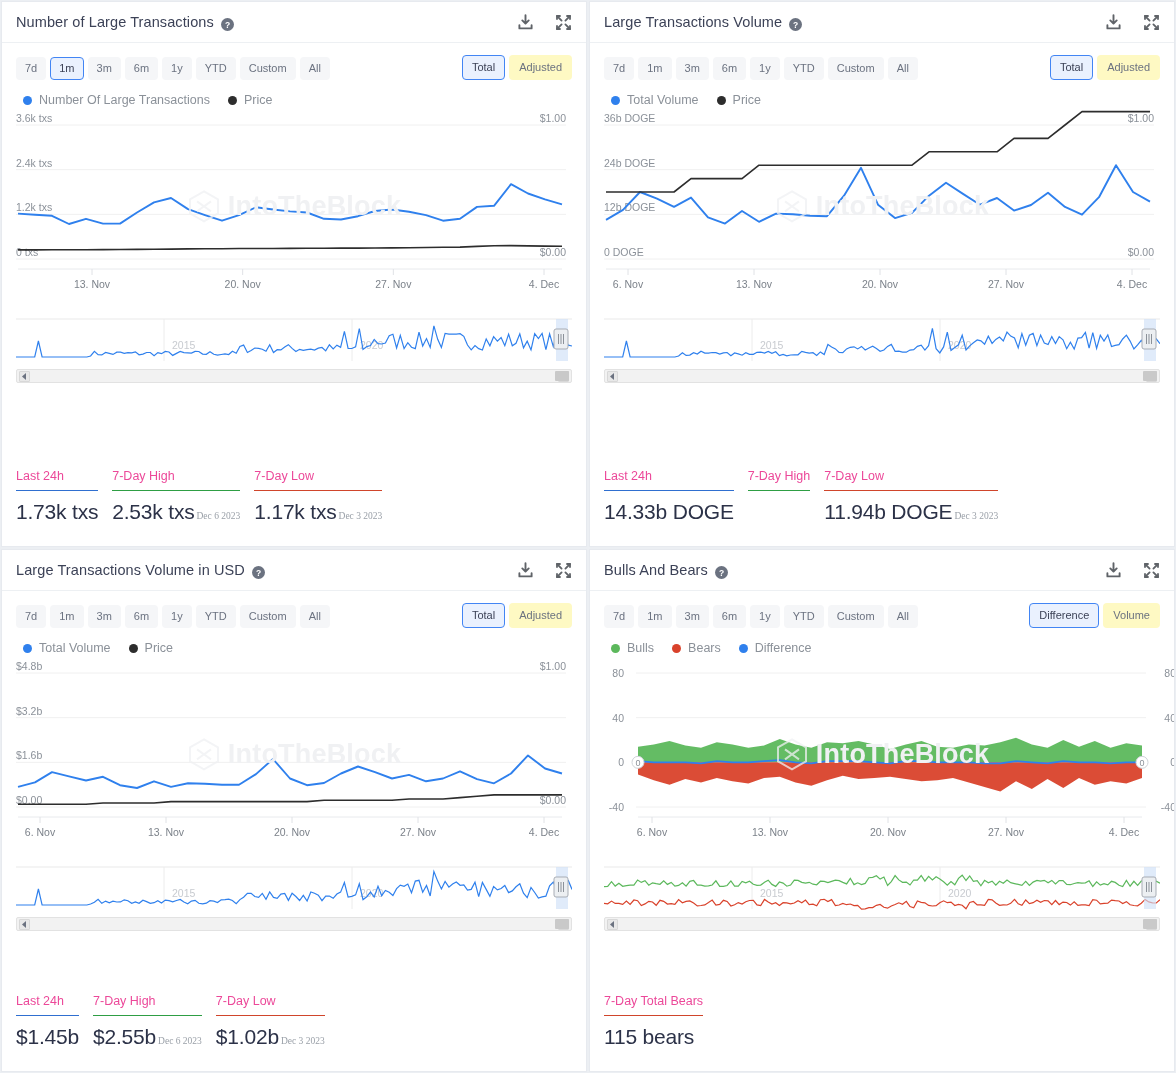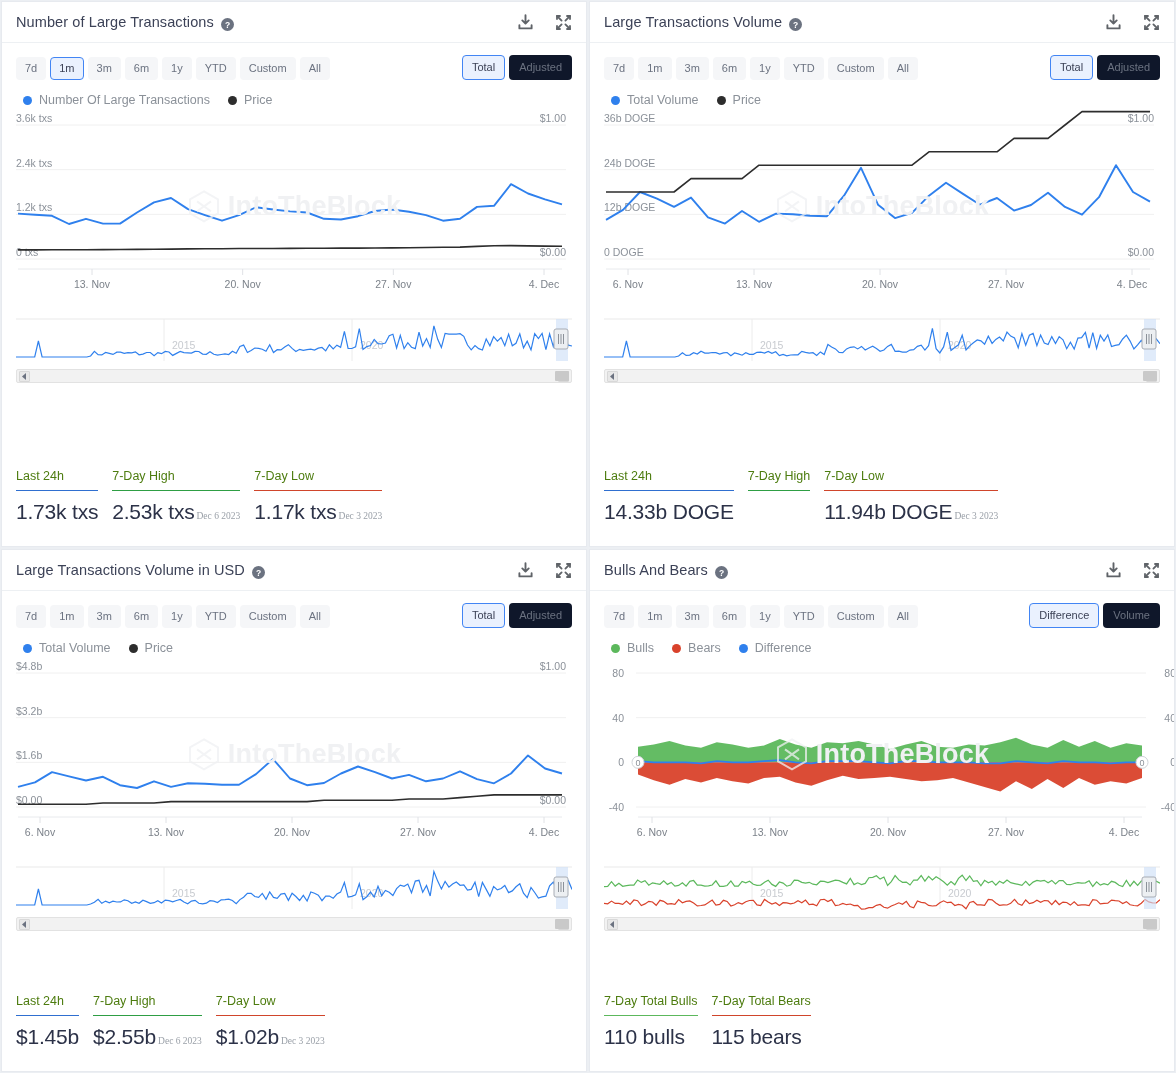--- a/index.html
+++ b/index.html
@@ -73,21 +73,21 @@
   }
   .range-btn.active {
     background: #eaf1fe;
     border-color: #4285f4;
     color: #3c4257;
   }
   .mode-group { margin-left: auto; display: flex; gap: 4px; }
   .mode-btn {
     font-size: 11px;
     color: #6b7280;
-    background: #0f172a;
+    background: #fef9c3;
     border: 1px solid transparent;
     border-radius: 4px;
     padding: 5px 9px;
     line-height: 13px;
     cursor: pointer;
     white-space: nowrap;
   }
   .mode-btn.active {
     background: #eaf1fe;
     border-color: #4285f4;
@@ -126,21 +126,21 @@
   .stats {
     display: flex;
     padding: 0 14px;
     margin-top: auto;
     padding-bottom: 22px;
     gap: 0;
   }
   .stat { padding-right: 14px; }
   .stat-label {
     font-size: 12.5px;
-    color: #4d7c0f;
+    color: #ec4899;
     padding-bottom: 7px;
     white-space: nowrap;
   }
   .stat-rule { height: 1px; width: 100%; }
   .stat-value {
     font-size: 21px;
     color: #2c3248;
     padding-top: 9px;
     white-space: nowrap;
     letter-spacing: -.2px;
@@ -681,24 +681,19 @@
         </div>
         <div class="sb-arrow">
           <svg width="5" height="7" viewBox="0 0 5 7">
             <path d="M1 0 L5 3.5 L1 7 Z" fill="#6b7280"></path>
           </svg>
         </div>
         <div class="sb-track-fill"></div>
       </div>
       <div class="stats">
         <div class="stat">
-          <div class="stat-label">7-Day Total Bulls</div>
-          <div class="stat-rule" style="background: rgb(92, 184, 92);"></div>
-          <div class="stat-value"><span>110 bulls</span></div>
-        </div>
-        <div class="stat">
           <div class="stat-label">7-Day Total Bears</div>
           <div class="stat-rule" style="background: rgb(208, 69, 43);"></div>
           <div class="stat-value"><span>115 bears</span></div>
         </div>
       </div>
     </div>
   </div>
 
 </body></html>

